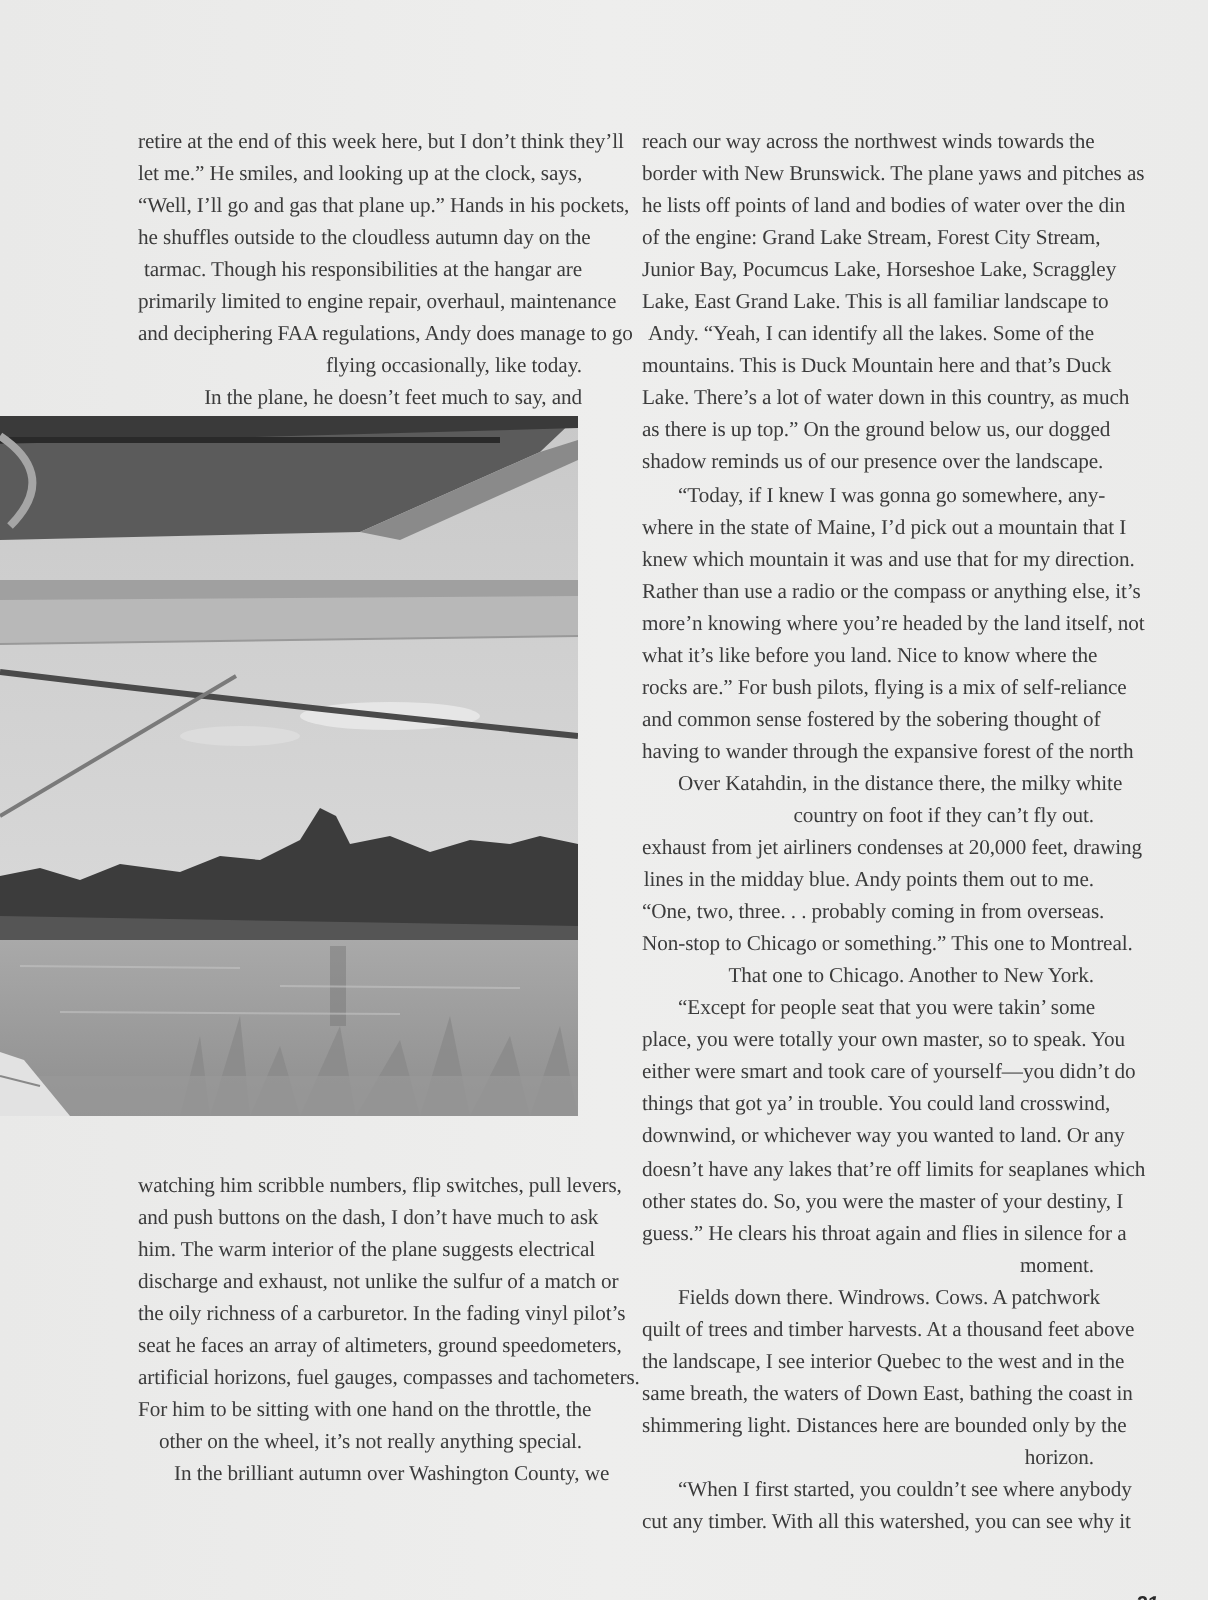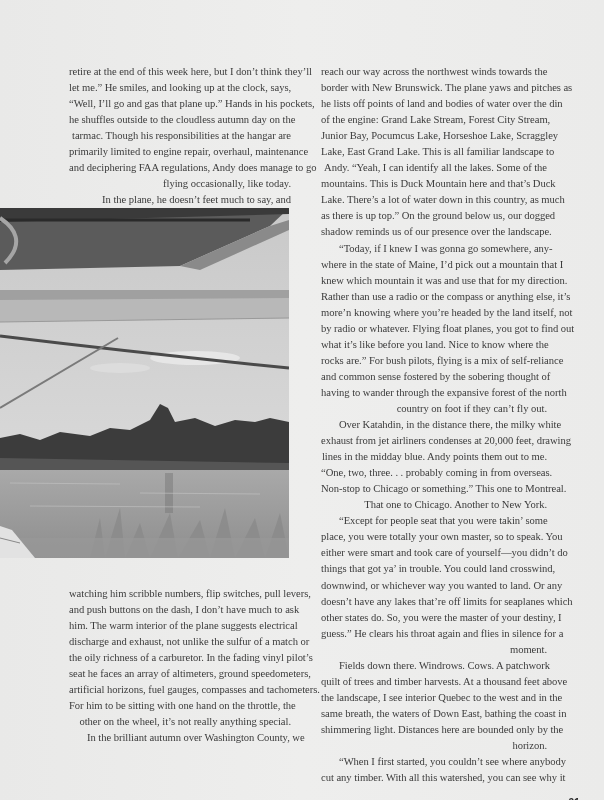--- a/index.html
+++ b/index.html
@@ -123,27 +123,26 @@
       <span class="line">Andy. “Yeah, I can identify all the lakes. Some of the</span>
       <span class="line">mountains. This is Duck Mountain here and that’s Duck</span>
       <span class="line">Lake. There’s a lot of water down in this country, as much</span>
       <span class="line">as there is up top.” On the ground below us, our dogged</span>
       <span class="line">shadow reminds us of our presence over the landscape.</span>
       <span class="line indent">“Today, if I knew I was gonna go somewhere, any-</span>
       <span class="line">where in the state of Maine, I’d pick out a mountain that I</span>
       <span class="line">knew which mountain it was and use that for my direction.</span>
       <span class="line">Rather than use a radio or the compass or anything else, it’s</span>
       <span class="line">more’n knowing where you’re headed by the land itself, not</span>
-      <span class="line">by radio or whatever. Flying float planes, you got to find out</span>
       <span class="line">what it’s like before you land. Nice to know where the</span>
       <span class="line">rocks are.” For bush pilots, flying is a mix of self-reliance</span>
       <span class="line">and common sense fostered by the sobering thought of</span>
       <span class="line">having to wander through the expansive forest of the north</span>
+      <span class="line indent">Over Katahdin, in the distance there, the milky white</span>
       <span class="line">country on foot if they can’t fly out.</span>
-      <span class="line indent">Over Katahdin, in the distance there, the milky white</span>
       <span class="line">exhaust from jet airliners condenses at 20,000 feet, drawing</span>
       <span class="line">lines in the midday blue. Andy points them out to me.</span>
       <span class="line">“One, two, three. . . probably coming in from overseas.</span>
       <span class="line">Non-stop to Chicago or something.” This one to Montreal.</span>
       <span class="line">That one to Chicago. Another to New York.</span>
       <span class="line indent">“Except for people seat that you were takin’ some</span>
       <span class="line">place, you were totally your own master, so to speak. You</span>
       <span class="line">either were smart and took care of yourself—you didn’t do</span>
       <span class="line">things that got ya’ in trouble. You could land crosswind,</span>
       <span class="line">downwind, or whichever way you wanted to land. Or any</span>

